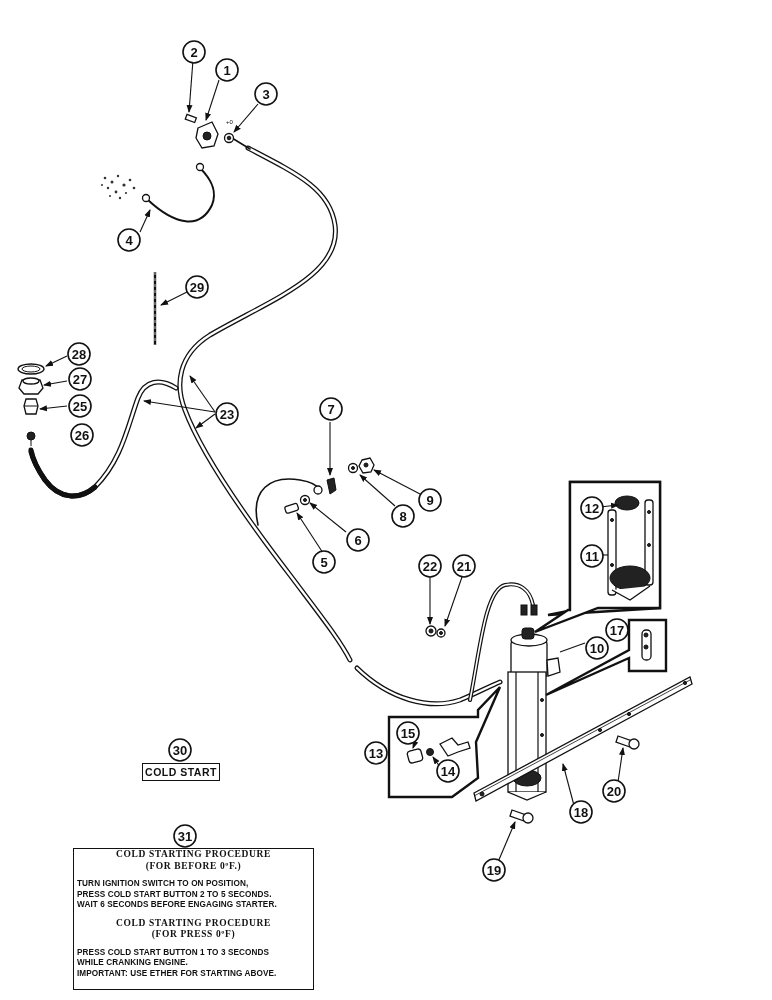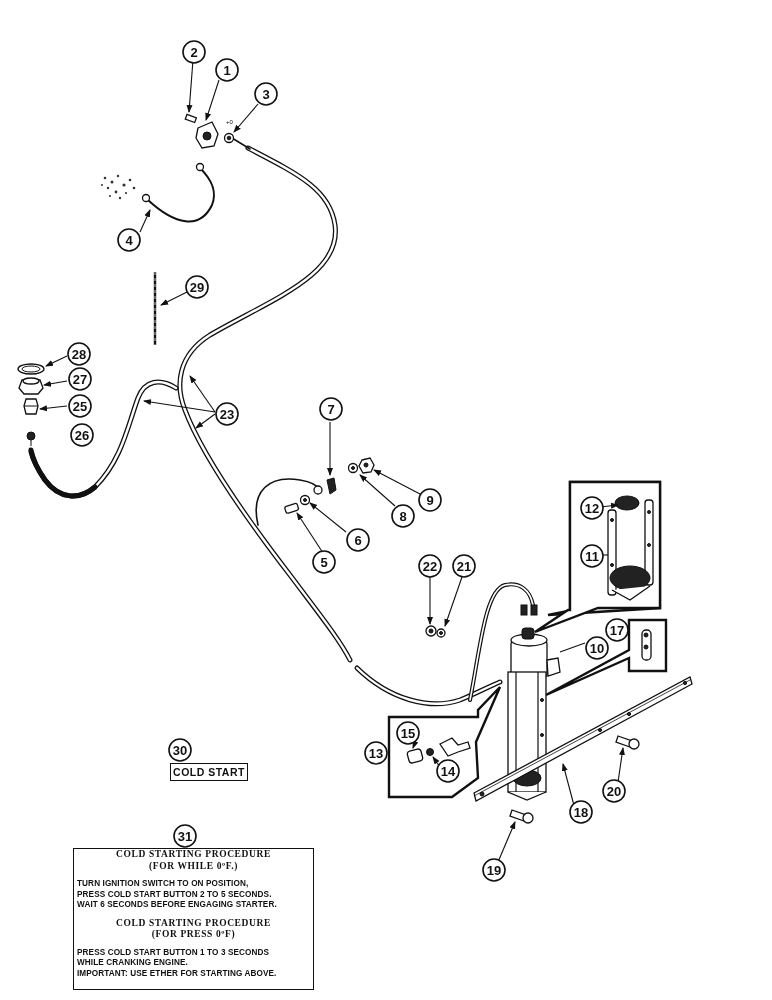--- a/index.html
+++ b/index.html
@@ -9,21 +9,21 @@
   .callout text { font-family:"Liberation Sans", sans-serif; font-weight:bold; font-size:13px; fill:#111; text-anchor:middle; dominant-baseline:central; }
   .leader { stroke:#111; stroke-width:1.1; fill:none; }
   .tube { fill:none; stroke:#111; stroke-width:5; stroke-linecap:round; }
   .tube-in { fill:none; stroke:#fff; stroke-width:2.4; stroke-linecap:round; }
   .wire { fill:none; stroke:#111; stroke-width:2; stroke-linecap:round; }
   .hose { fill:none; stroke:#111; stroke-width:5; stroke-linecap:round; }
   .part { fill:#fff; stroke:#111; stroke-width:1.3; }
   .dark { fill:#222; stroke:#111; stroke-width:1; }
   .inset { fill:#fff; stroke:#111; stroke-width:2.4; }
   .label-box { position:absolute; border:1.5px solid #111; background:#fff; color:#111; font-weight:bold; }
-  #cold-start-tag { left:142px; top:763px; width:76px; height:16px; font-size:10.5px; line-height:16px; text-align:center; letter-spacing:0.5px;margin-left:28px; }
+  #cold-start-tag { left:142px; top:763px; width:76px; height:16px; font-size:10.5px; line-height:16px; text-align:center; letter-spacing:0.5px; }
   #procedure-card { left:73px; top:848px; width:239px; height:140px; font-size:8.2px; line-height:10.5px; }
   #procedure-card .h { text-align:center; font-size:9.5px; letter-spacing:0.6px; line-height:11.5px;font-family:Liberation Serif, serif; }
   #procedure-card .p { padding-left:3px; letter-spacing:0.1px; }
   #procedure-card .gap { height:7px; }
 </style>
 </head>
 <body>
 
 <svg id="diagram" viewBox="0 0 772 1000" xmlns="http://www.w3.org/2000/svg">
   <defs>
@@ -353,21 +353,21 @@
   <g class="callout">
       <circle cx="185" cy="836" r="11"></circle>
       <text x="185" y="836">31</text>
     </g>
 </svg>
 
 <div id="cold-start-tag" class="label-box">COLD START</div>
 
 <div id="procedure-card" class="label-box">
   <div class="h">COLD STARTING PROCEDURE</div>
-  <div class="h">(FOR WHILE 0ºF.)</div>
+  <div class="h">(FOR BEFORE 0ºF.)</div>
   <div class="gap"></div>
   <div class="p">TURN IGNITION SWITCH TO ON POSITION,</div>
   <div class="p">PRESS COLD START BUTTON 2 TO 5 SECONDS.</div>
   <div class="p">WAIT 6 SECONDS BEFORE ENGAGING STARTER.</div>
   <div class="gap"></div>
   <div class="h">COLD STARTING PROCEDURE</div>
   <div class="h">(FOR PRESS 0ºF)</div>
   <div class="gap"></div>
   <div class="p">PRESS COLD START BUTTON 1 TO 3 SECONDS</div>
   <div class="p">WHILE CRANKING ENGINE.</div>

